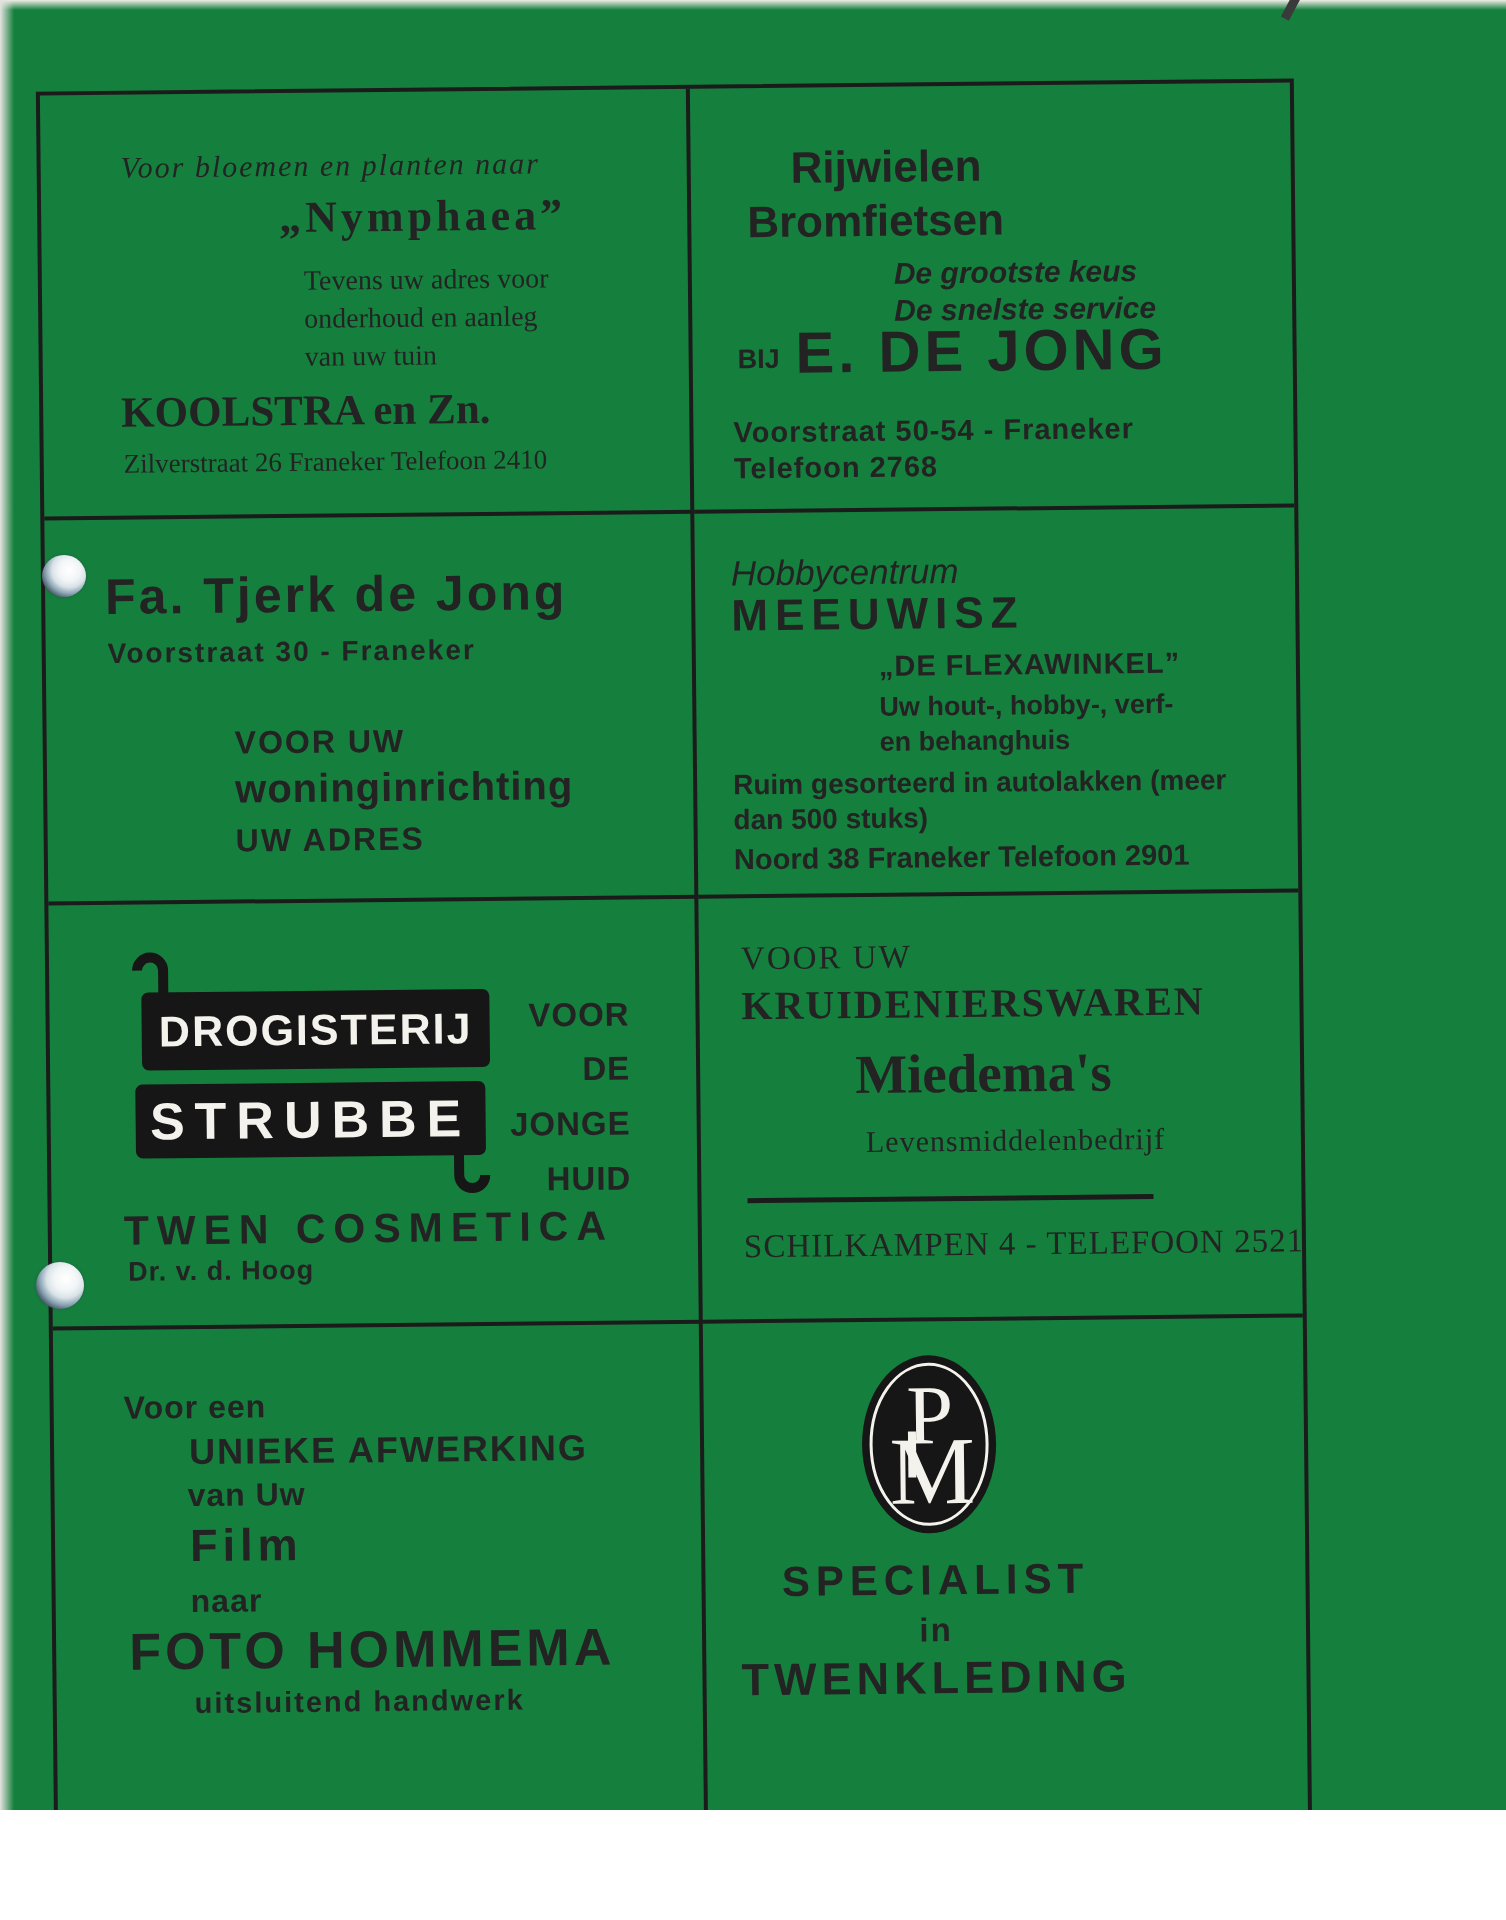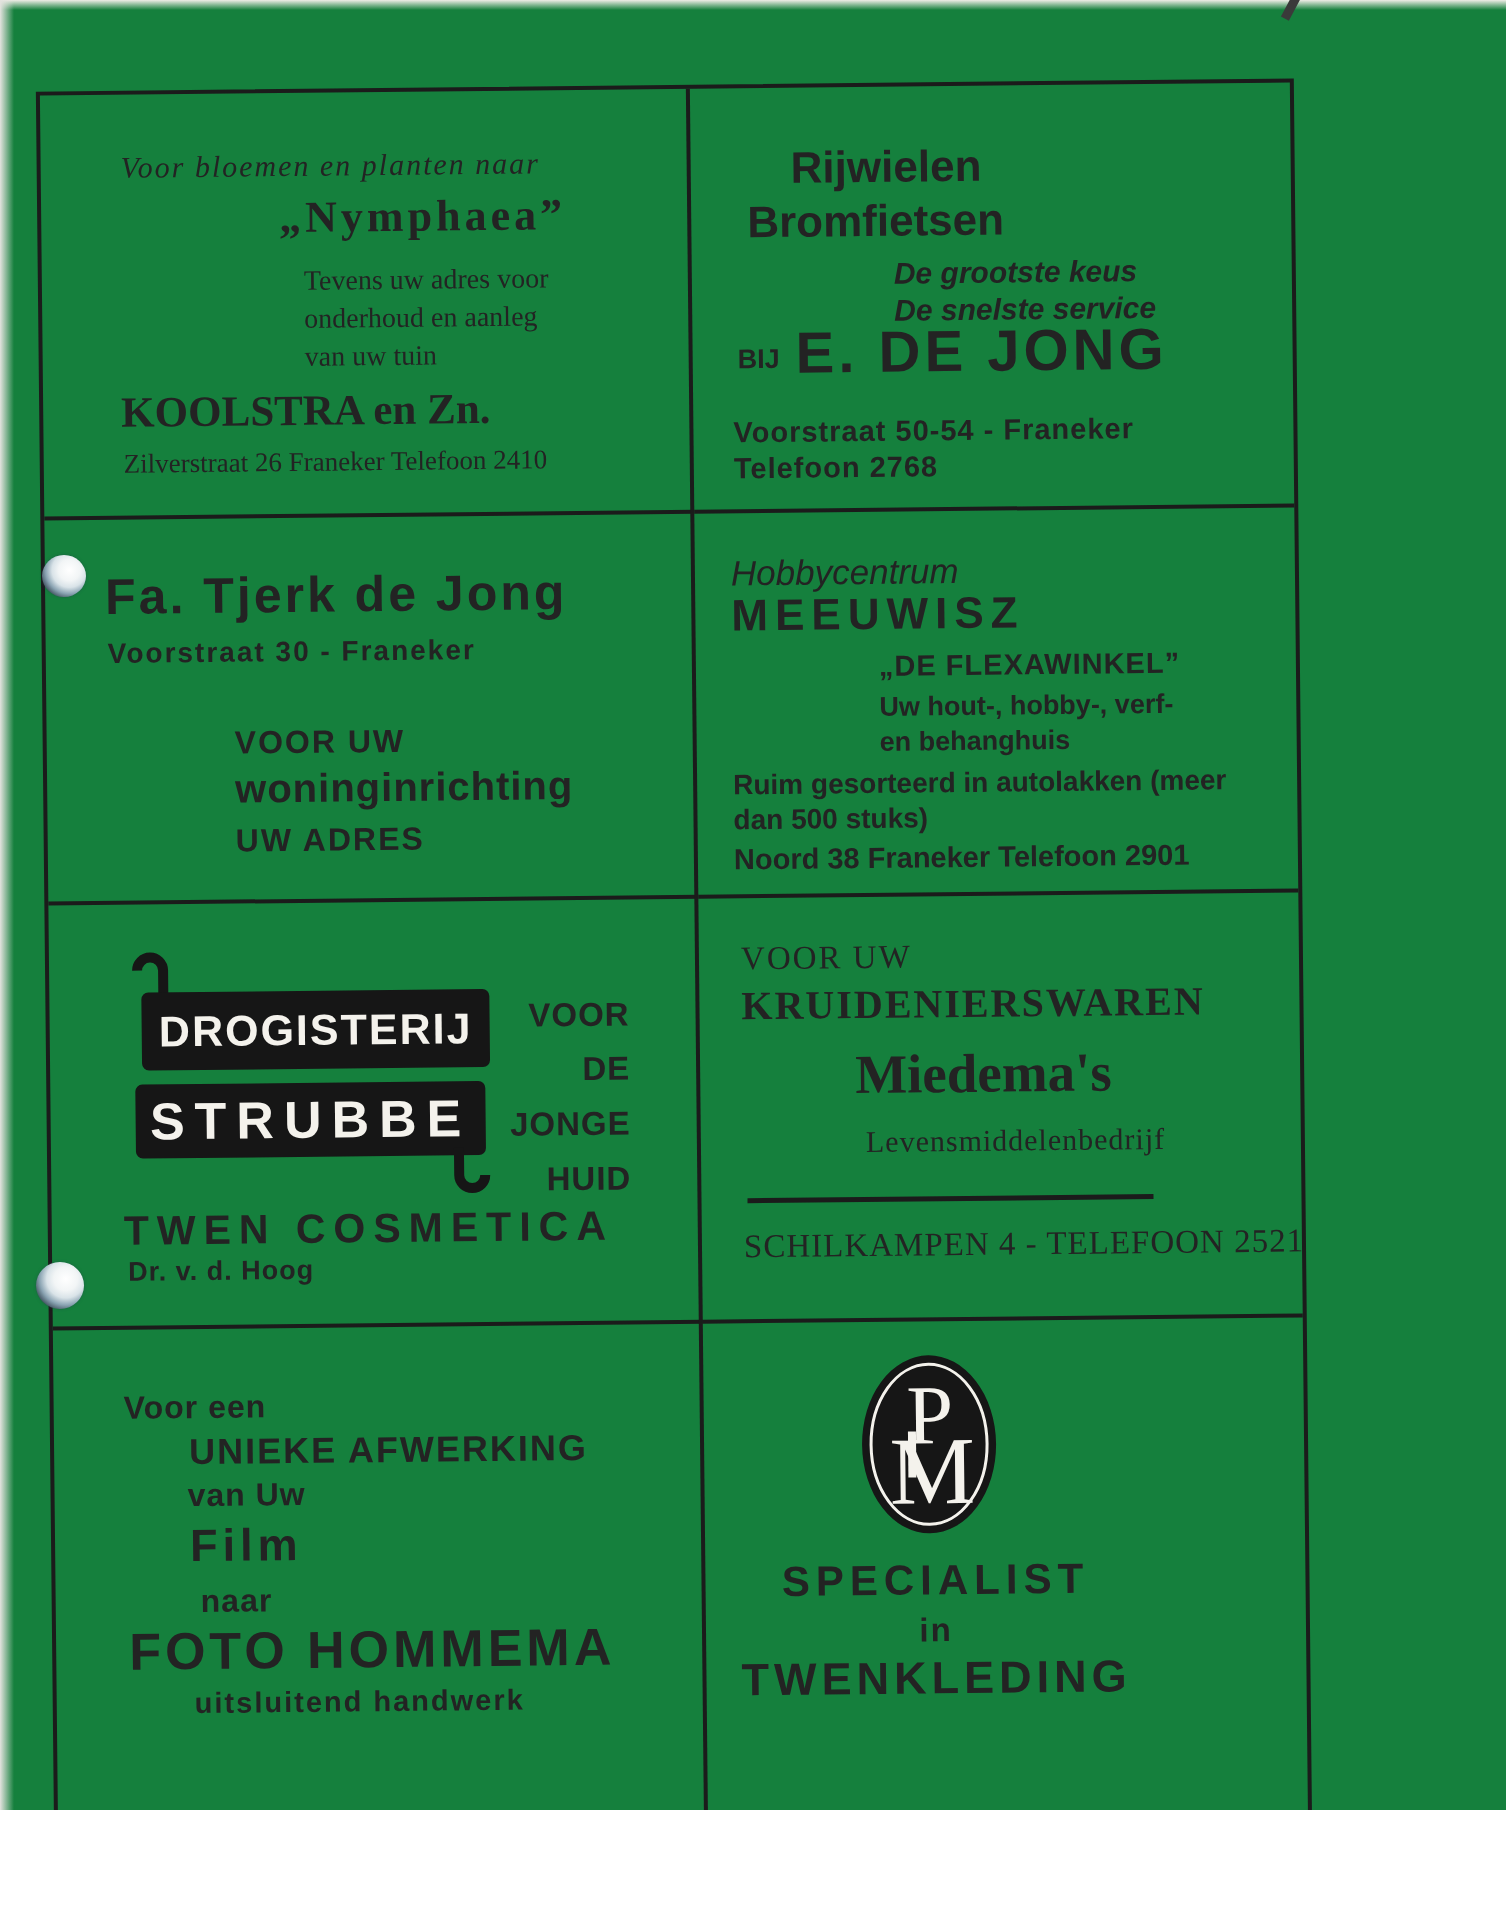--- a/index.html
+++ b/index.html
@@ -86,21 +86,21 @@
   .g-l2{left:42px;top:88px;font-size:40px;letter-spacing:2px;}
   .g-name{left:155px;top:150px;font-size:55px;}
   .g-sub{left:165px;top:230px;font-size:30px;letter-spacing:1px;}
   .g-rule{position:absolute;left:46px;top:300px;width:406px;height:5px;background:#1b1b1b;}
   .g-ad{left:42px;top:332px;font-size:33px;letter-spacing:1px;}
   
   .f-l1{left:70px;top:62px;font-size:32px;letter-spacing:1px;}
   .f-l2{left:135px;top:105px;font-size:36px;letter-spacing:2px;}
   .f-l3{left:133px;top:150px;font-size:32px;letter-spacing:1px;}
   .f-l4{left:135px;top:194px;font-size:45px;letter-spacing:5px;}
-  .f-l5{left:145px;top:256px;font-size:32px;letter-spacing:1px;}
+  .f-l5{left:135px;top:256px;font-size:32px;letter-spacing:1px;}
   .f-name{left:73px;top:296px;font-size:52px;letter-spacing:4px;}
   .f-sub{left:138px;top:360px;font-size:29px;letter-spacing:2px;}
   
   .pm-logo{position:absolute;left:155px;top:32px;}
   .p-l1{left:0;top:238px;width:460px;text-align:center;font-size:42px;letter-spacing:6px;}
   .p-l2{left:0;top:292px;width:460px;text-align:center;font-size:33px;letter-spacing:2px;}
   .p-l3{left:0;top:334px;width:460px;text-align:center;font-size:45px;letter-spacing:5px;}
 </style>
 </head>
 <body>

